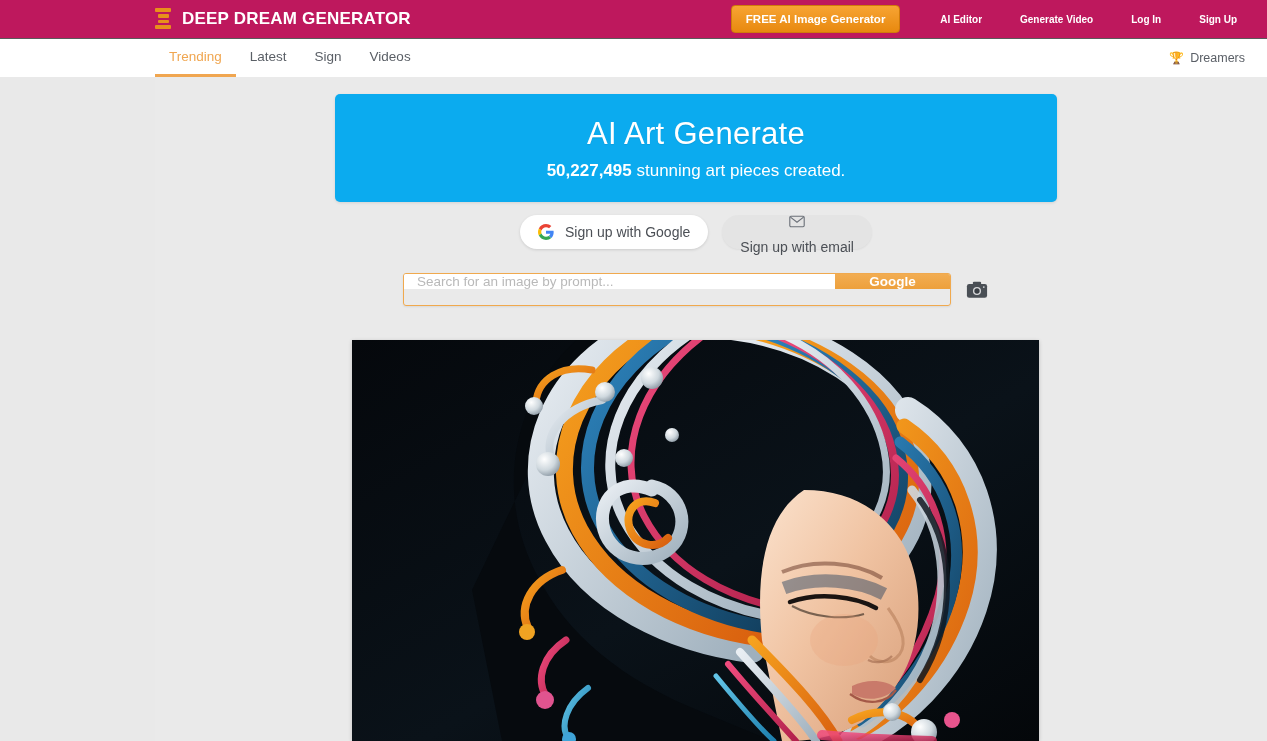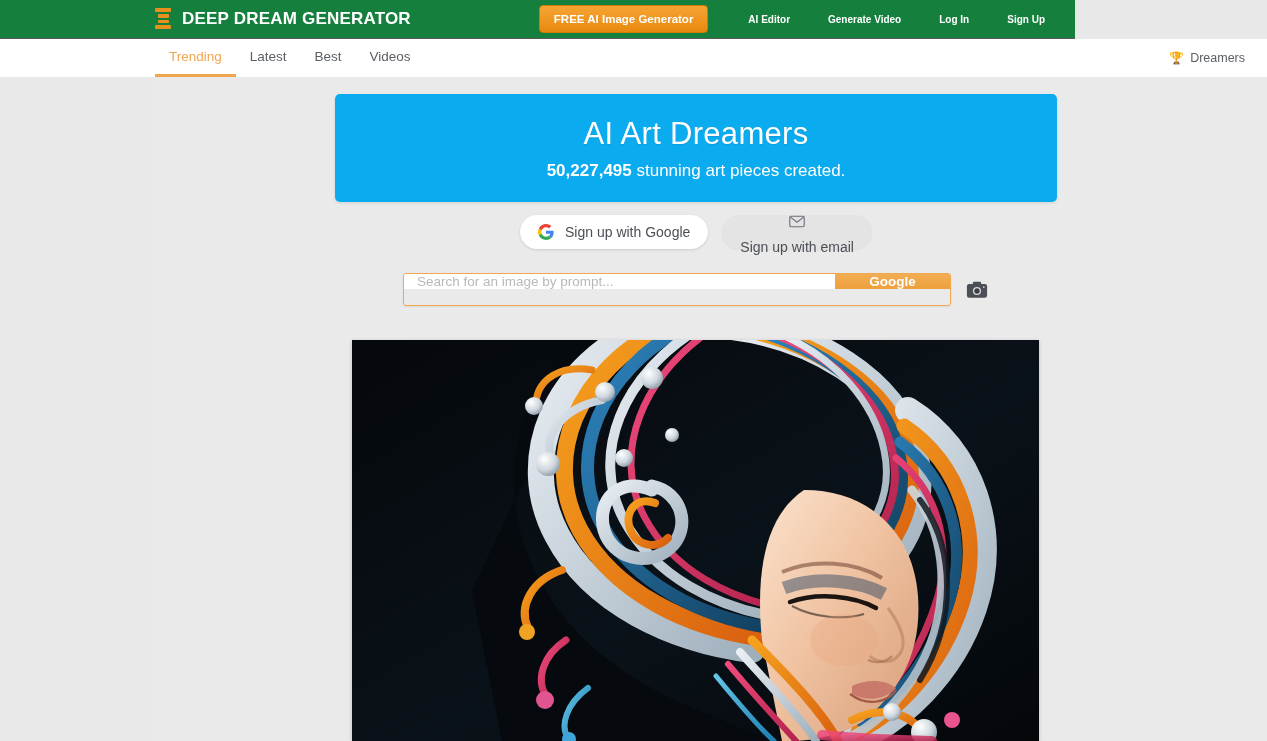--- a/index.html
+++ b/index.html
@@ -6,22 +6,22 @@
   html, body {
     width: 1267px; height: 741px;
     overflow: hidden;
     font-family: "Liberation Sans", sans-serif;
     background: #e8e8e8;
   }
   .page { position: relative; width: 1267px; height: 741px; background: #e8e8e8; }
 
   
   .header {
-    position: absolute; top: 0; left: 0; width: 1075px; height: 39px;
-    background: #15803d;
+    position: absolute; top: 0; left: 0; width: 1267px; height: 39px;
+    background: #be185d;
     border-bottom: 1px solid #5a5a5a;
     display: flex; align-items: center;
   }
   .brand { display: flex; align-items: center; margin-left: 155px; gap: 11px; cursor: pointer; }
   .brand-logo {
     width: 16px; height: 22px; position: relative;
   }
   .brand-logo i {
     position: absolute; left: 0; display: block; background: #e8901b; border-radius: 1px;
   }
@@ -163,34 +163,34 @@
       <a class="header-link">Generate Video</a>
       <a class="header-link">Log In</a>
       <a class="header-link">Sign Up</a>
     </div>
   </div>
 
   <div class="subnav">
     <div class="tabs">
       <div class="tab active">Trending</div>
       <div class="tab">Latest</div>
-      <div class="tab">Best</div>
+      <div class="tab">Sign</div>
       <div class="tab">Videos</div>
     </div>
     <div class="dreamers">
       <span class="trophy">🏆</span>
       <span>Dreamers</span>
     </div>
   </div>
 
   <div class="content">
     <div class="content-inner">
 
       <div class="hero">
-        <div class="hero-title">AI Art Dreamers</div>
+        <div class="hero-title">AI Art Generate</div>
         <div class="hero-sub"><b>50,227,495</b><span> stunning art pieces created.</span></div>
       </div>
 
       <div class="signup-row">
         <div class="signup-btn google">
           <span class="g-logo">
             <svg viewBox="0 0 48 48" width="16" height="16">
               <path fill="#EA4335" d="M24 9.5c3.54 0 6.71 1.22 9.21 3.6l6.85-6.85C35.9 2.38 30.47 0 24 0 14.62 0 6.51 5.38 2.56 13.22l7.98 6.19C12.43 13.72 17.74 9.5 24 9.5z"></path>
               <path fill="#4285F4" d="M46.98 24.55c0-1.57-.15-3.09-.38-4.55H24v9.02h12.94c-.58 2.96-2.26 5.48-4.78 7.18l7.73 6c4.51-4.18 7.09-10.36 7.09-17.65z"></path>
               <path fill="#FBBC05" d="M10.53 28.59c-.48-1.45-.76-2.99-.76-4.59s.27-3.14.76-4.59l-7.98-6.19C.92 16.46 0 20.12 0 24c0 3.88.92 7.54 2.56 10.78l7.97-6.19z"></path>

